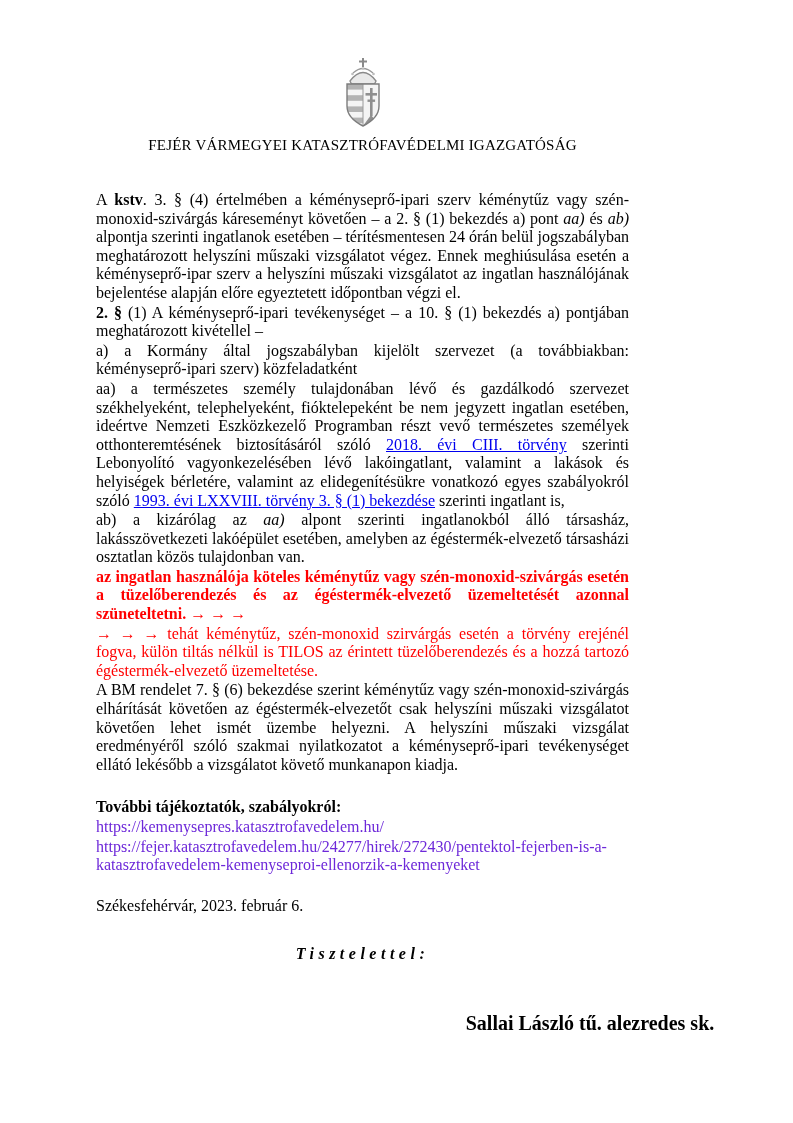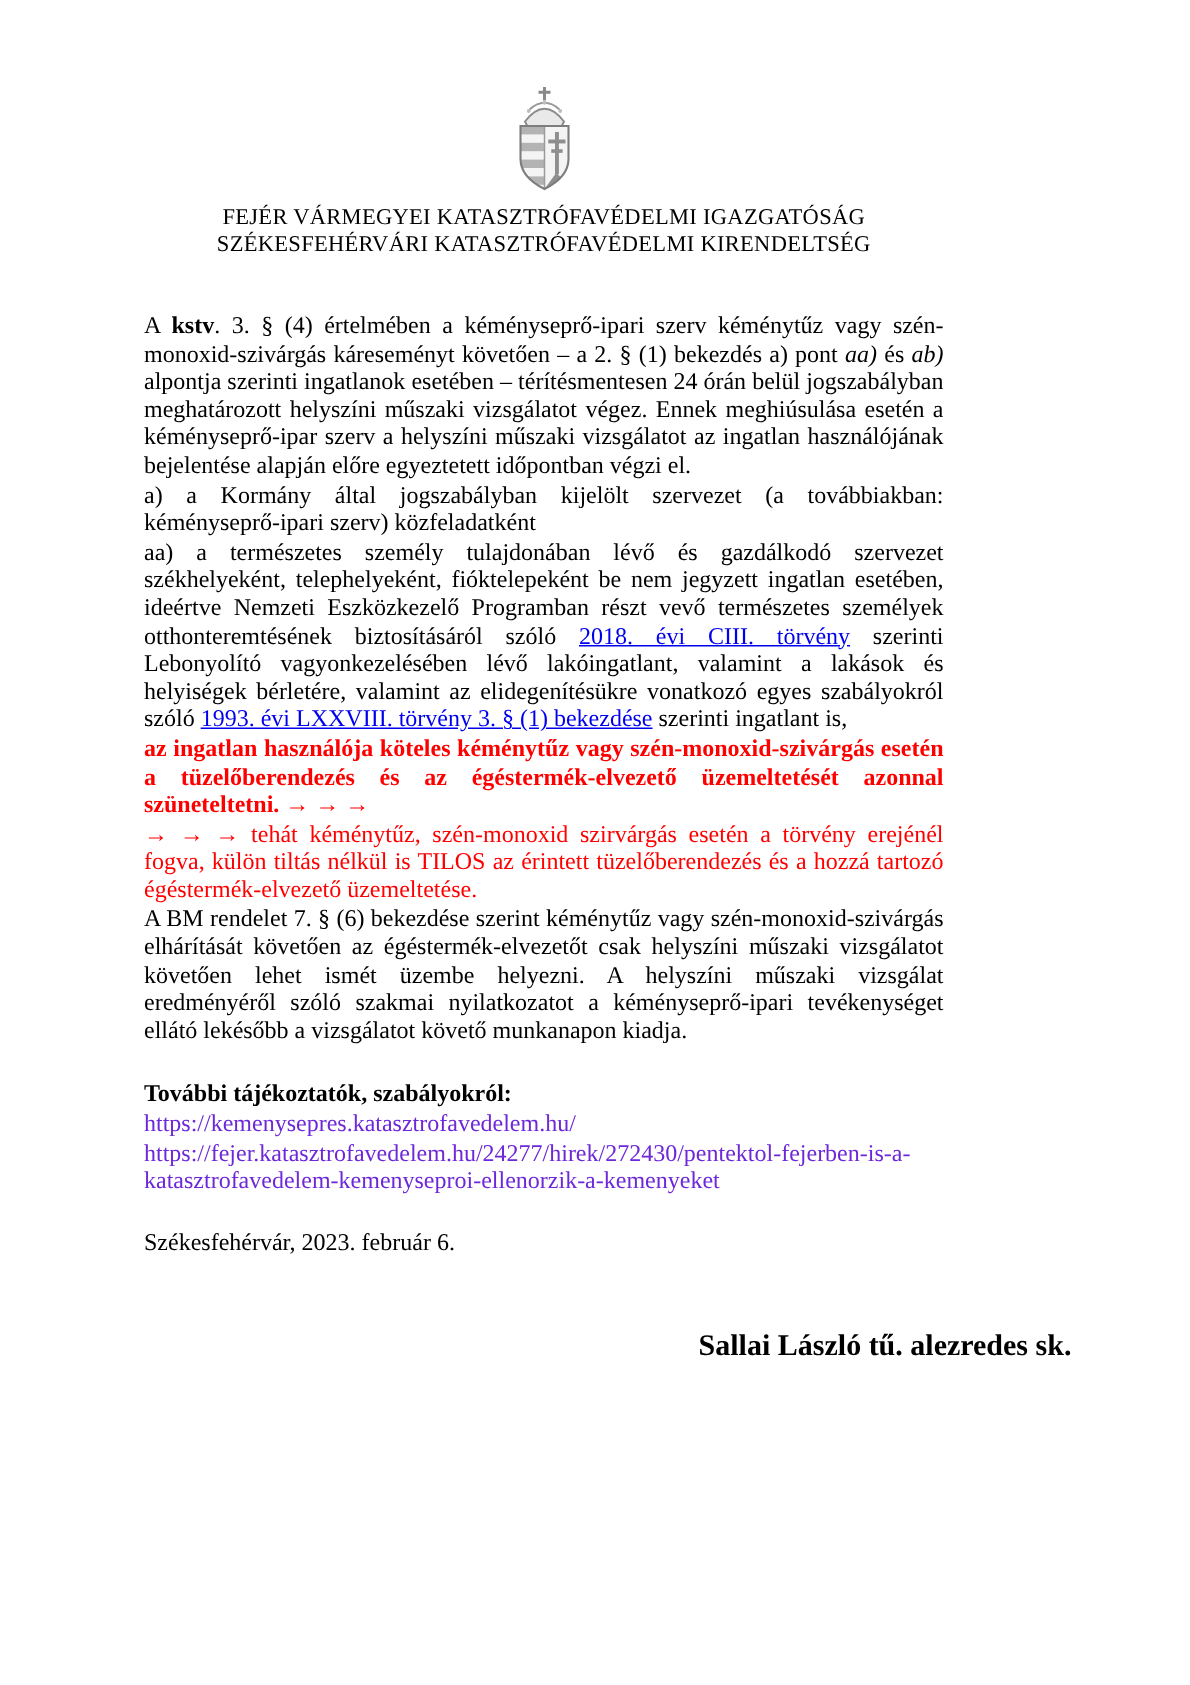--- a/index.html
+++ b/index.html
@@ -98,47 +98,49 @@
 
         <rect x="35" y="31" width="2.6" height="28" fill="#8f8f8f"></rect>
         <rect x="30.5" y="36" width="11.5" height="2.6" fill="#8f8f8f"></rect>
         <rect x="32.5" y="42.5" width="7.6" height="2.4" fill="#8f8f8f"></rect>
 
         <line x1="28" y1="27" x2="28" y2="72" stroke="#9a9a9a" stroke-width="1"></line>
       </g>
       <path d="M12 27 h32 v22 q0 12 -16 20 q-16 -8 -16 -20 z" fill="none" stroke="#7d7d7d" stroke-width="1.4"></path>
     </svg>
     <div class="org-line">FEJÉR VÁRMEGYEI KATASZTRÓFAVÉDELMI IGAZGATÓSÁG</div>
-    <div class="org-line">SZÉKESFEHÉRVÁRI KATASZTRÓFAVÉDELMI KIRENDELTSÉG</div>
   </header>
 
   <main class="content">
 
     <p><span>A </span><span class="bold">kstv</span><span>. 3. § (4) értelmében a kéményseprő-ipari szerv kéménytűz vagy szén-monoxid-szivárgás káreseményt követően – a 2. § (1) bekezdés a) pont </span><span class="italic">aa)</span><span> és </span><span class="italic">ab)</span><span> alpontja szerinti ingatlanok esetében – térítésmentesen 24 órán belül jogszabályban meghatározott helyszíni műszaki vizsgálatot végez. Ennek meghiúsulása esetén a kéményseprő-ipar szerv a helyszíni műszaki vizsgálatot az ingatlan használójának bejelentése alapján előre egyeztetett időpontban végzi el.</span></p>
 
+    <p><span class="bold">2. §</span><span> (1) A kéményseprő-ipari tevékenységet – a 10. § (1) bekezdés a) pontjában meghatározott kivétellel –</span></p>
 
     <p><span>a) a Kormány által jogszabályban kijelölt szervezet (a továbbiakban: kéményseprő-ipari szerv) közfeladatként</span></p>
 
     <p><span>aa) a természetes személy tulajdonában lévő és gazdálkodó szervezet székhelyeként, telephelyeként, fióktelepeként be nem jegyzett ingatlan esetében, ideértve Nemzeti Eszközkezelő Programban részt vevő természetes személyek otthonteremtésének biztosításáról szóló </span><a class="law-link">2018. évi CIII. törvény</a><span> szerinti Lebonyolító vagyonkezelésében lévő lakóingatlant, valamint a lakások és helyiségek bérletére, valamint az elidegenítésükre vonatkozó egyes szabályokról szóló </span><a class="law-link">1993. évi LXXVIII. törvény 3. § (1) bekezdése</a><span> szerinti ingatlant is,</span></p>
 
+    <p><span>ab) a kizárólag az </span><span class="italic">aa)</span><span> alpont szerinti ingatlanokból álló társasház, lakásszövetkezeti lakóépület esetében, amelyben az égéstermék-elvezető társasházi osztatlan közös tulajdonban van.</span></p>
 
 
     <p class="red-bold">az ingatlan használója köteles kéménytűz vagy szén-monoxid-szivárgás esetén a tüzelőberendezés és az égéstermék-elvezető üzemeltetését azonnal szüneteltetni. → → →</p>
 
     <p class="red">→ → → tehát kéménytűz, szén-monoxid szirvárgás esetén a törvény erejénél fogva, külön tiltás nélkül is TILOS az érintett tüzelőberendezés és a hozzá tartozó égéstermék-elvezető üzemeltetése.</p>
 
     <p>A BM rendelet 7. § (6) bekezdése szerint kéménytűz vagy szén-monoxid-szivárgás elhárítását követően az égéstermék-elvezetőt csak helyszíni műszaki vizsgálatot követően lehet ismét üzembe helyezni. A helyszíni műszaki vizsgálat eredményéről szóló szakmai nyilatkozatot a kéményseprő-ipari tevékenységet ellátó lekésőbb a vizsgálatot követő munkanapon kiadja.</p>
 
     <p class="info-heading">További tájékoztatók, szabályokról:</p>
 
     <p class="link-line"><a class="url-link">https://kemenysepres.katasztrofavedelem.hu/</a></p>
 
     <p class="link-line"><a class="url-link">https://fejer.katasztrofavedelem.hu/24277/hirek/272430/pentektol-fejerben-is-a-katasztrofavedelem-kemenyseproi-ellenorzik-a-kemenyeket</a></p>
 
     <p class="dateline">Székesfehérvár, 2023. február 6.</p>
 
+    <p class="closing">Tisztelettel:</p>
 
     <div class="signature">
       <div class="signer-name">Sallai László tű. alezredes sk.</div>
     </div>
 
   </main>
 </div>
 
 </body></html>

